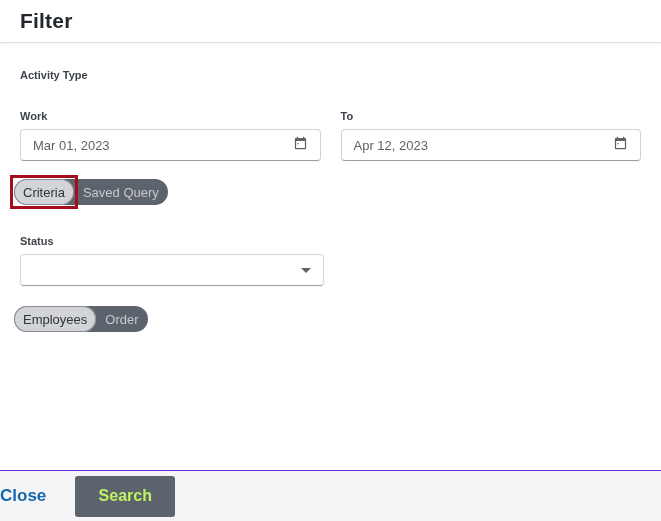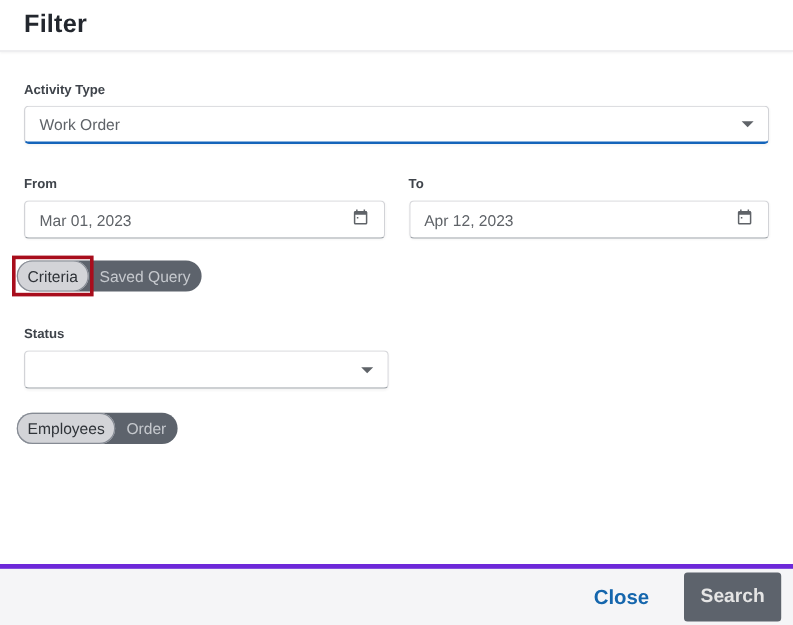--- a/index.html
+++ b/index.html
@@ -114,38 +114,38 @@
   .narrow { width: 304px; }
   .toggle-row-2 { margin-top: 20px; margin-left: -6px; }
   .field-submit { margin-top: 28px; }
 
   
   .footer {
     position: absolute;
     left: 0; right: 0; bottom: 0;
     height: 51px;
     background: #f5f5f7;
-    border-top: 4px solid #6d28d9;
+    border-top: 1px solid #6d28d9;
     display: flex;
     align-items: center;
-    justify-content: flex-end;
+    justify-content: flex-start;
   }
   .close-link {
     color: #1566ad;
     font-weight: 700;
     font-size: 17px;
     margin-right: 29px;
     text-decoration: none;
     cursor: pointer;
   }
   .search-btn {
-    width: 81px;
+    width: 100px;
     height: 41px;
     background: #5d636c;
-    color: #e5e5e5;
+    color: #bef264;
     font-weight: 700;
     font-size: 16px;
     border: none;
     border-radius: 3px;
     margin-right: 10px;
     cursor: pointer;
     font-family: "Liberation Sans", sans-serif;
   }
 </style>
 </head>
@@ -154,29 +154,25 @@
 <div class="dialog">
 
   <div class="header">
     <div class="title">Filter</div>
   </div>
 
   <div class="content">
 
     <div class="field-activity">
       <label class="field-label">Activity Type</label>
-      <div class="select focused">
-        <span>Work Order</span>
-        <span class="chevron"></span>
-      </div>
     </div>
 
     <div class="row">
       <div class="col">
-        <label class="field-label">From</label>
+        <label class="field-label">Work</label>
         <div class="text-input underlined">
           <span>Mar 01, 2023</span>
           <button class="cal-btn">
             <span>
               <svg width="15" height="15" viewBox="0 0 24 24">
                   <path fill="#5f6368" d="M19 3h-1V1h-2v2H8V1H6v2H5c-1.1 0-2 .9-2 2v14c0 1.1.9 2 2 2h14c1.1 0 2-.9 2-2V5c0-1.1-.9-2-2-2zm0 16H5V8h14v11zM9 11H7v2h2v-2z"></path>
                 </svg>
             </span>
           </button>
         </div>

